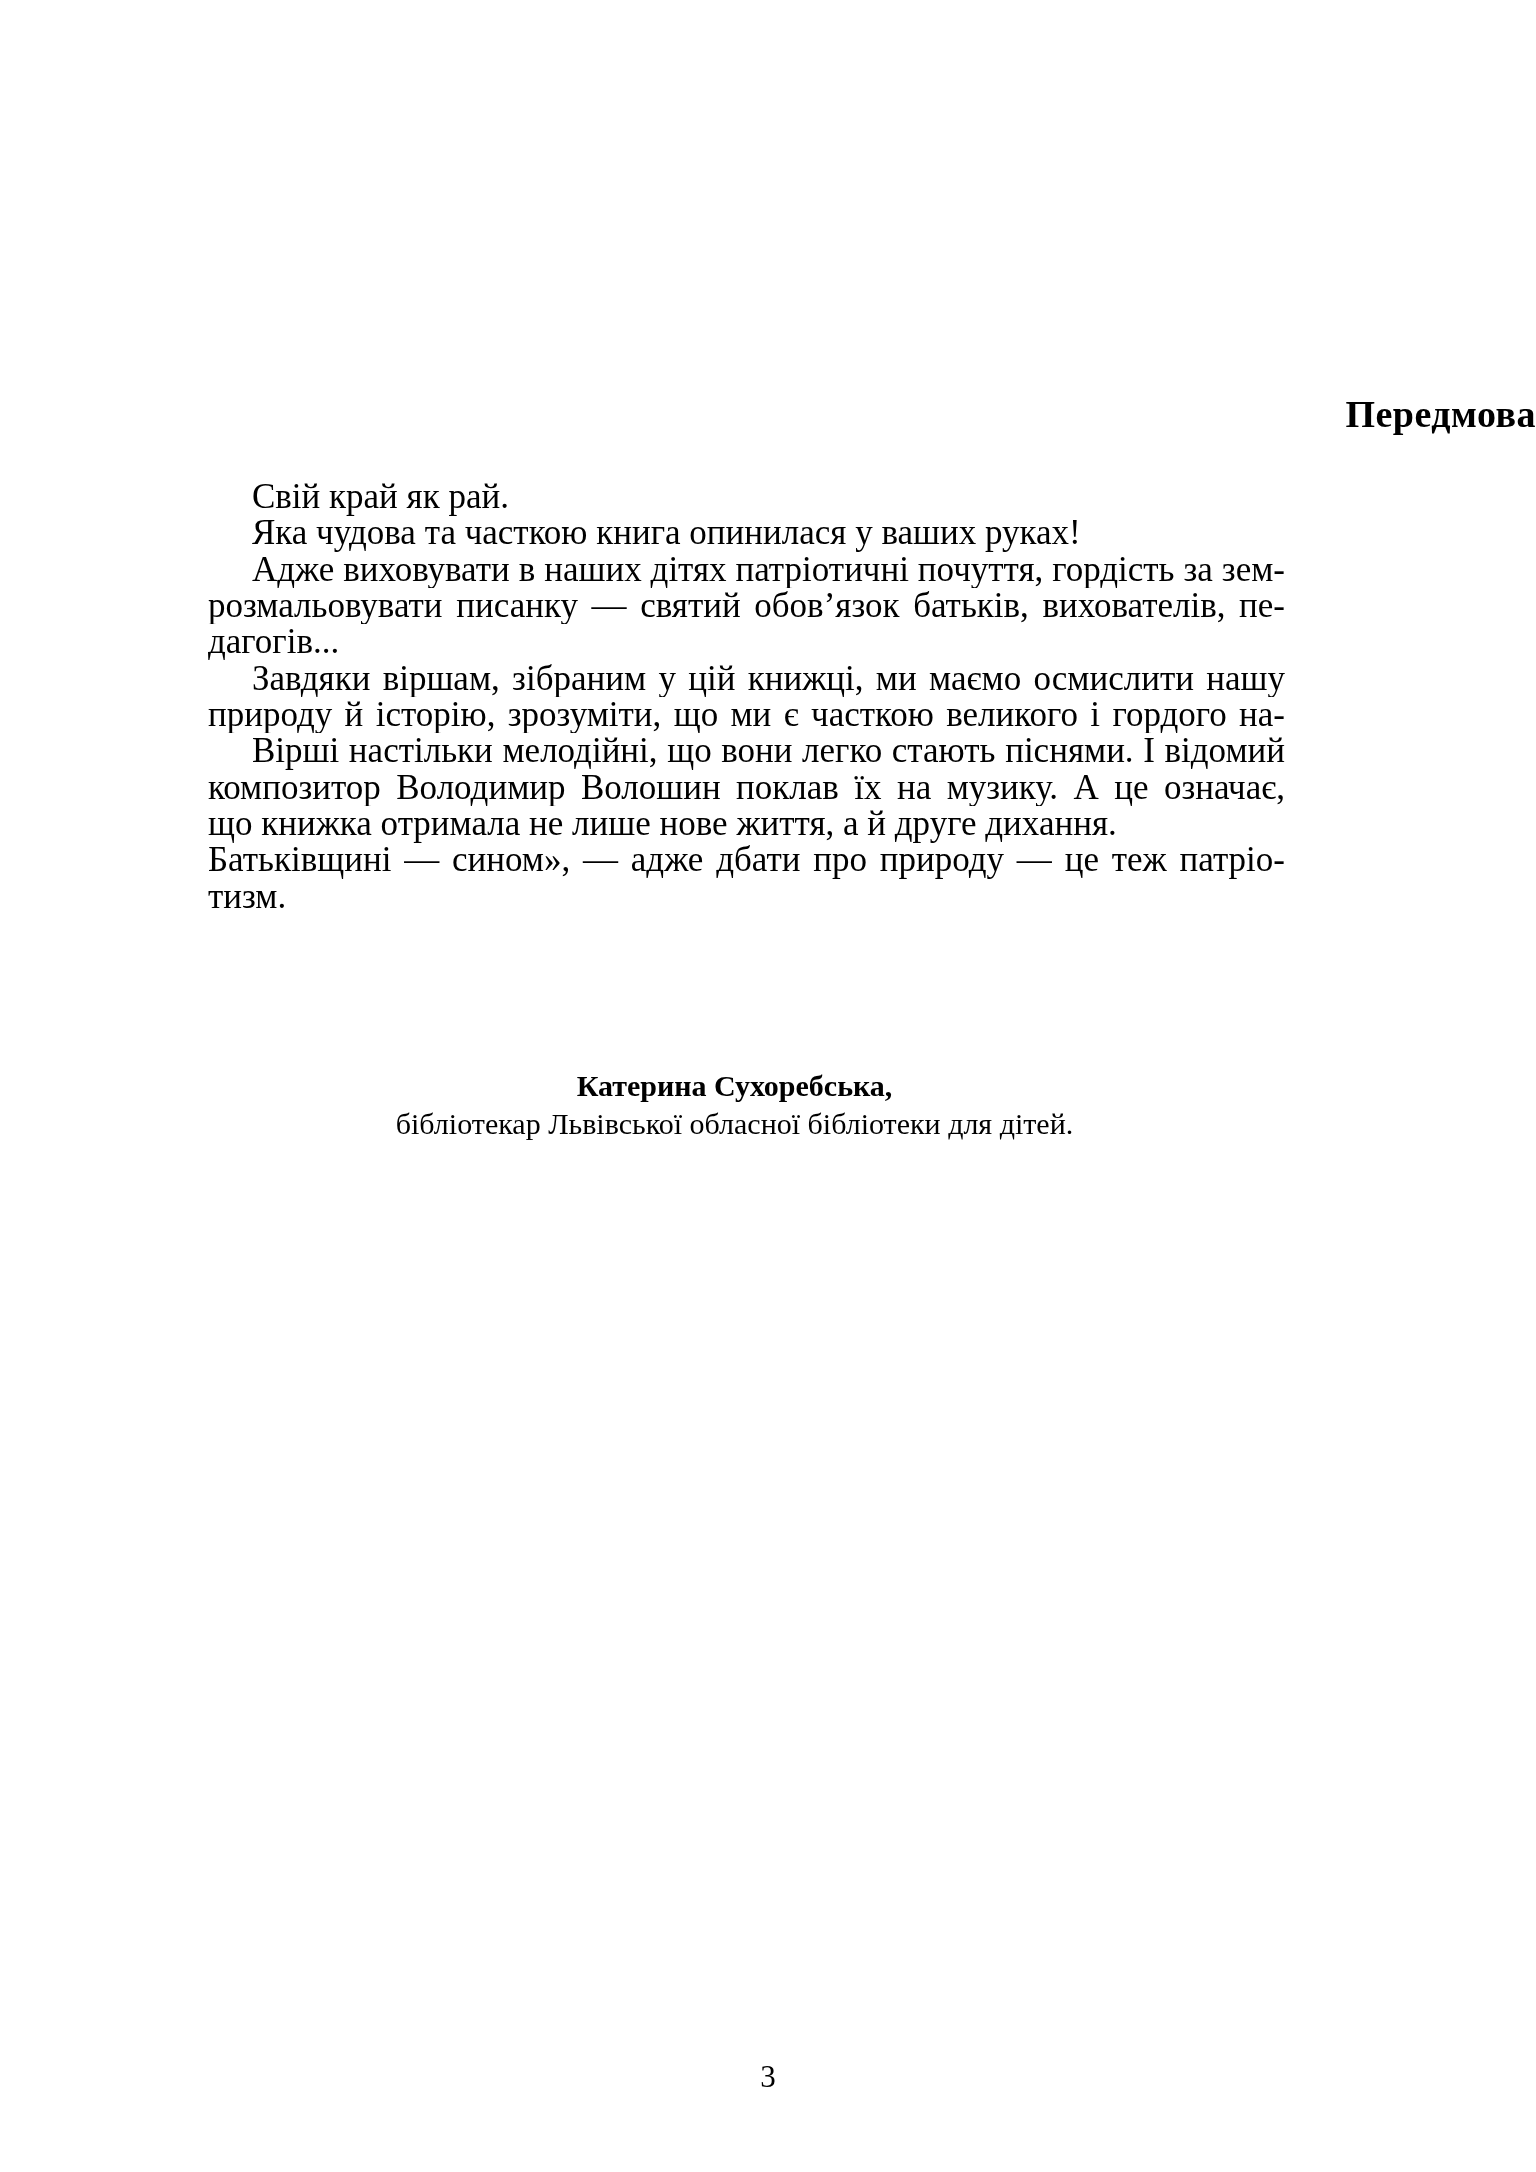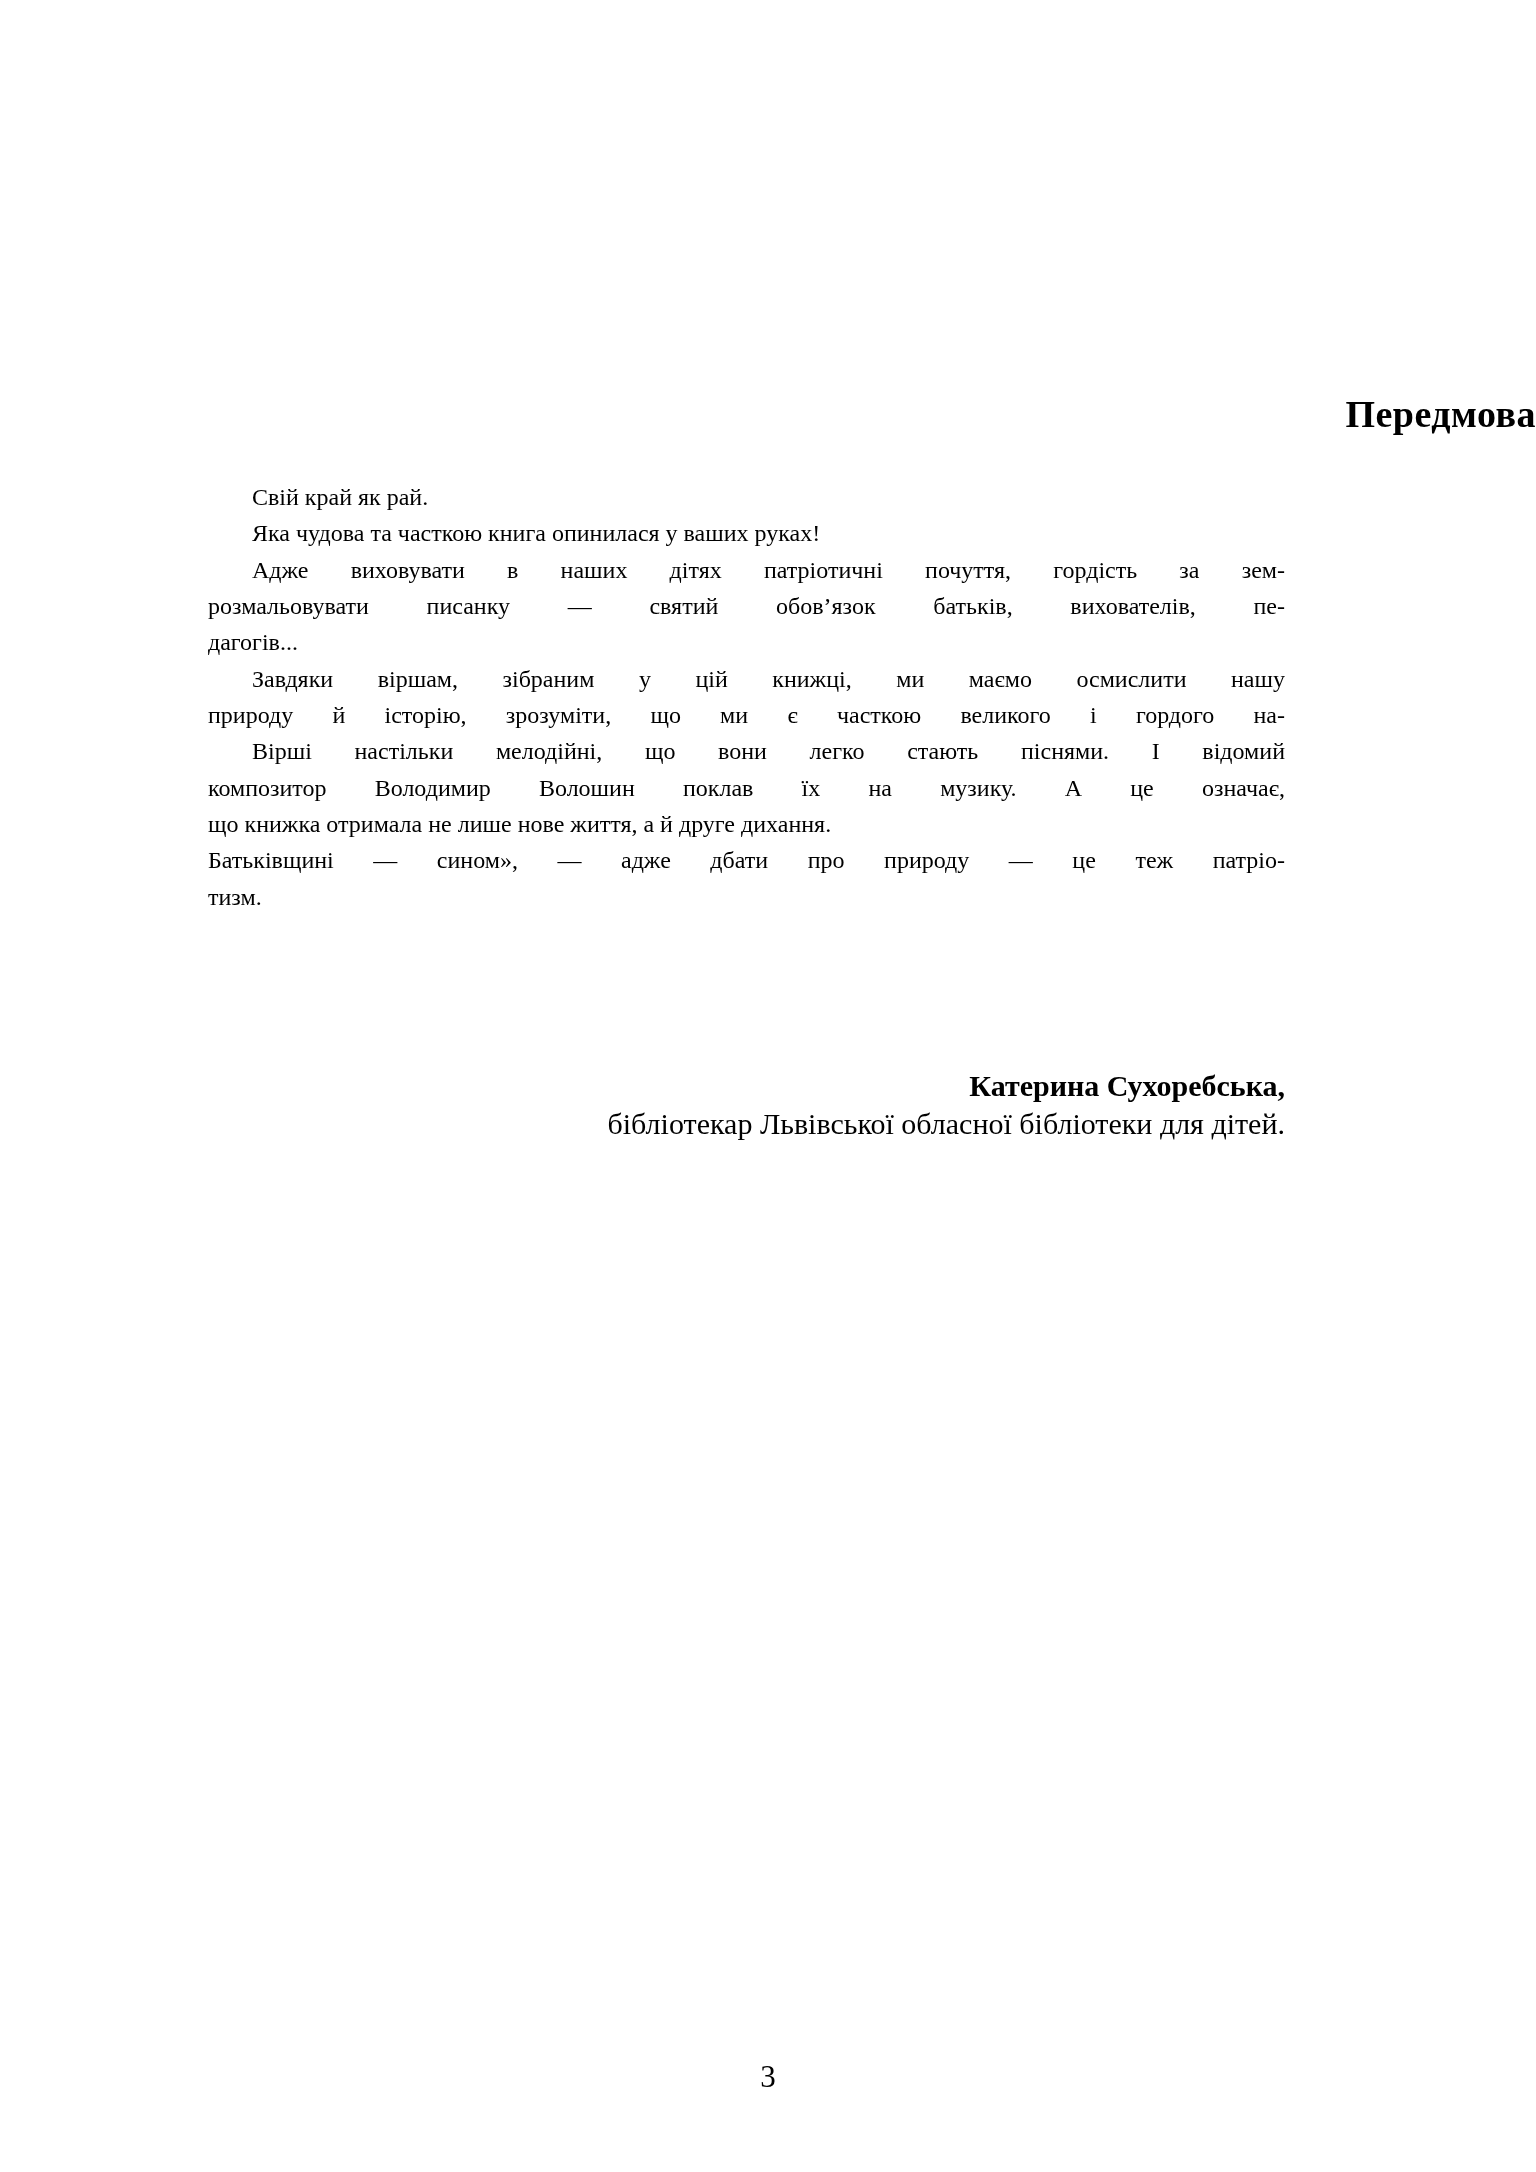--- a/index.html
+++ b/index.html
@@ -29,43 +29,43 @@
     font-size: 38px;
     line-height: 44px;
     font-weight: 700;
     letter-spacing: 0.5px;
   }
   .body-text {
     position: absolute;
     top: 479px;
     left: 208px;
     width: 1077px;
-    font-size: 24px;
+    font-size: 35px;
   }
   .line {
     height: 36.35px;
     line-height: 36.35px;
     white-space: nowrap;
   }
   .line.just {
     white-space: normal;
     text-align: justify;
     text-align-last: justify;
     text-justify: inter-word;
     overflow: hidden;
   }
   .line.indent {
     text-indent: 44px;
   }
   .signature {
     position: absolute;
     top: 1067px;
-    left: 208px;
+    left: 196px;
     width: 1077px;
-    text-align: right;
+    text-align: center;
     font-size: 30px;
     line-height: 37.5px;
   }
   .sig-name {
     font-weight: 700;
   }
   .page-num {
     position: absolute;
     top: 2059px;
     left: 0;

